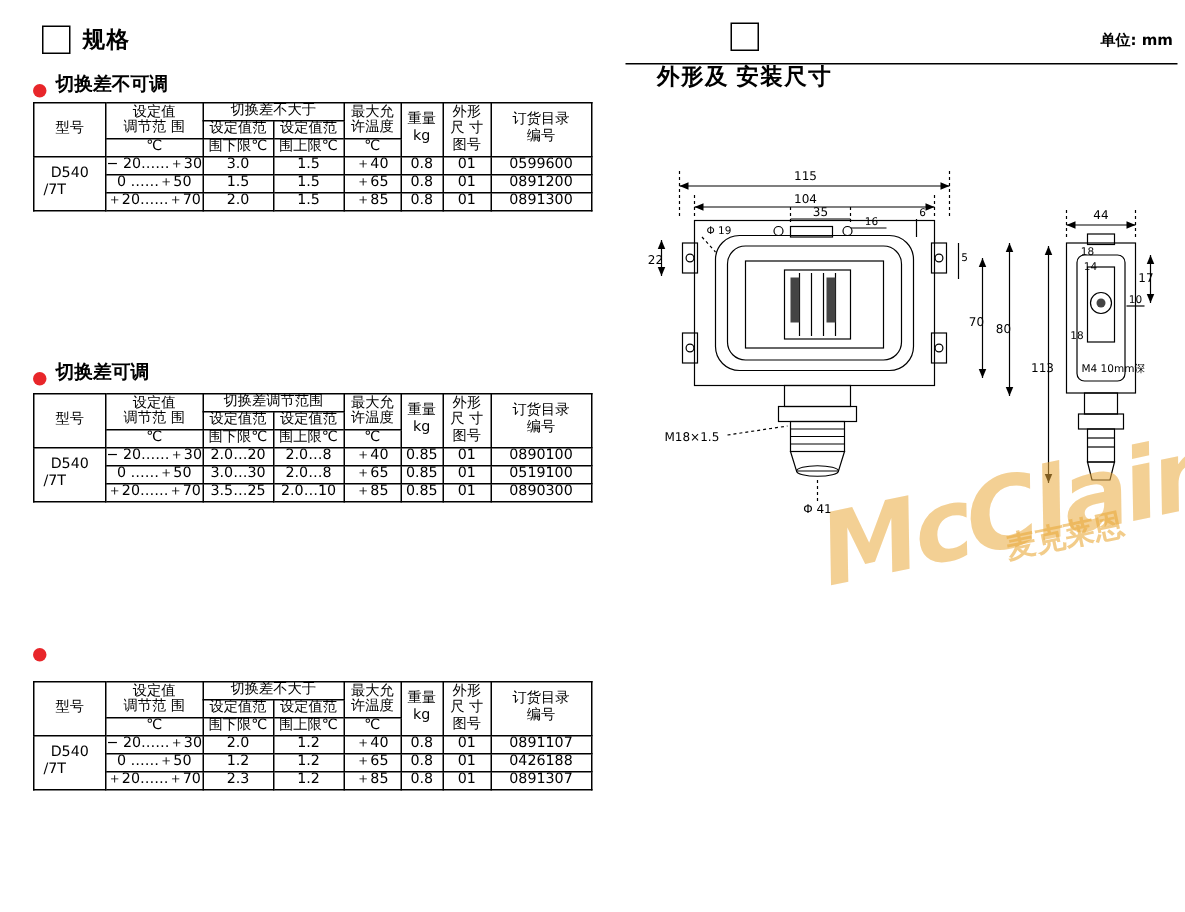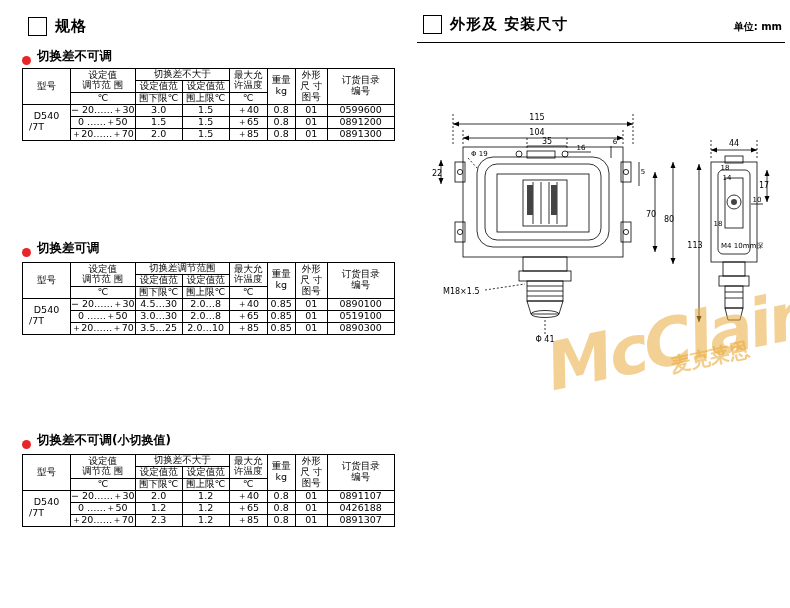--- a/index.html
+++ b/index.html
@@ -13,21 +13,21 @@
   }
   .page{position:relative;width:790px;height:608px;}
 
   
   .left{position:absolute;left:0;top:0;width:410px;height:608px;}
 
   .sec-title{display:flex;align-items:center;gap:8px;}
   .sec-title .box{
     width:17px;height:17px;border:1px solid #000;background:#fff;display:inline-block;
   }
-  .sec-title .txt{font-size:15px;font-weight:bold;letter-spacing:1px;}
+  .sec-title .txt{font-size:15px;font-weight:bold;letter-spacing:1px;font-family:Liberation Serif, serif;}
 
   .sub-title{display:flex;align-items:flex-end;gap:6px;}
   .sub-title .dot{
     width:9px;height:9px;border-radius:50%;background:#e8262a;display:inline-block;
   }
   .sub-title .txt{font-size:12.5px;font-weight:bold;}
   .sub-title .txt small{font-weight:bold;font-size:12px;}
 
   
   table.spec{
@@ -227,21 +227,21 @@
           <td class="hd cellpad">围上限℃</td>
           <td class="hd cellpad">℃</td>
         </tr>
 
         <tr>
           <td rowspan="3" style="font-size:9.5px;">
             <div>D540</div>
             <div style="text-align:left;padding-left:6px;">/7T</div>
           </td>
           <td class="nowrap cellpad">− 20……＋30</td>
-          <td class="cellpad">4.5…30</td>
+          <td class="cellpad">2.0…20</td>
           <td class="cellpad">2.0…8</td>
           <td class="cellpad">＋40</td>
           <td class="cellpad">0.85</td>
           <td class="cellpad">01</td>
           <td class="cellpad">0890100</td>
         </tr>
         <tr>
           <td class="nowrap cellpad">0 ……＋50</td>
           <td class="cellpad">3.0…30</td>
           <td class="cellpad">2.0…8</td>
@@ -258,21 +258,20 @@
           <td class="cellpad">0.85</td>
           <td class="cellpad">01</td>
           <td class="cellpad">0890300</td>
         </tr>
       </tbody>
         </table>
     </div>
 
     <div class="sub-title" style="position:absolute;left:22px;top:432px;">
       <span class="dot"></span>
-      <span class="txt"><span>切换差不可调</span><small>(小切换值)</small></span>
     </div>
 
     <div style="position:absolute;left:22px;top:454px;">
       <table class="spec">
         <colgroup>
           <col style="width:48px">
             <col style="width:62px">
             <col style="width:47px">
             <col style="width:47px">
           <col style="width:38px">
@@ -348,21 +347,21 @@
           <td class="cellpad">01</td>
           <td class="cellpad">0891307</td>
         </tr>
       </tbody>
         </table>
     </div>
   </div>
 
   <div class="right">
 
-    <div class="sec-title" style="position:absolute;left:8px;top:15px;">
+    <div class="sec-title" style="position:absolute;left:23px;top:15px;flex-direction:column;">
       <span class="box"></span>
       <span class="txt">外形及 安装尺寸</span>
     </div>
 
     <div class="unit">单位: mm</div>
     <div class="hrule"></div>
 
     <div class="drawing">
       <svg width="375" height="420" viewBox="0 0 375 420">
         <g stroke="#000" fill="none" stroke-width="0.8" font-family="DejaVu Sans, sans-serif">

